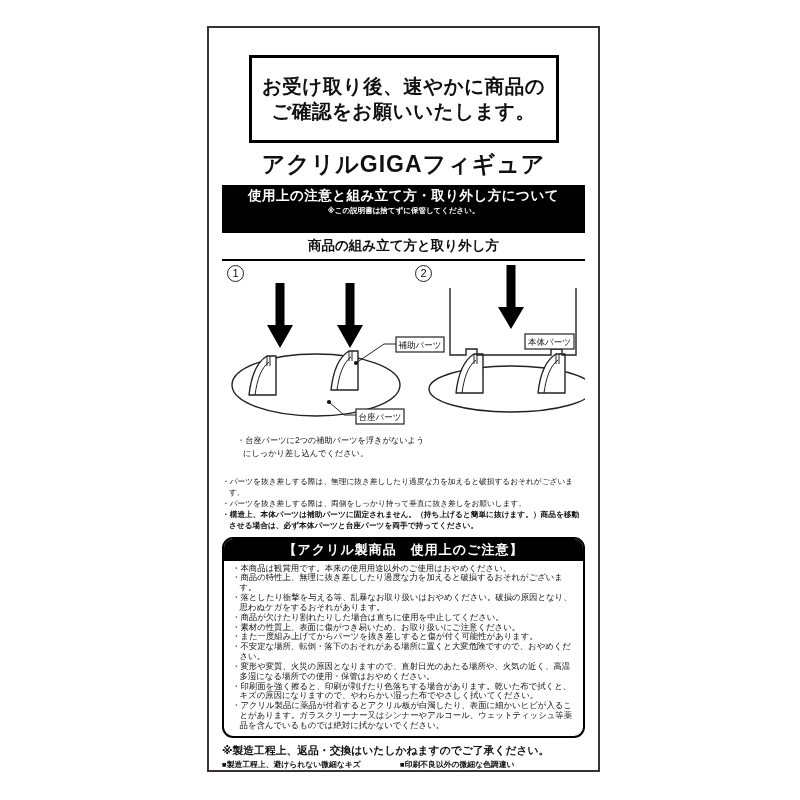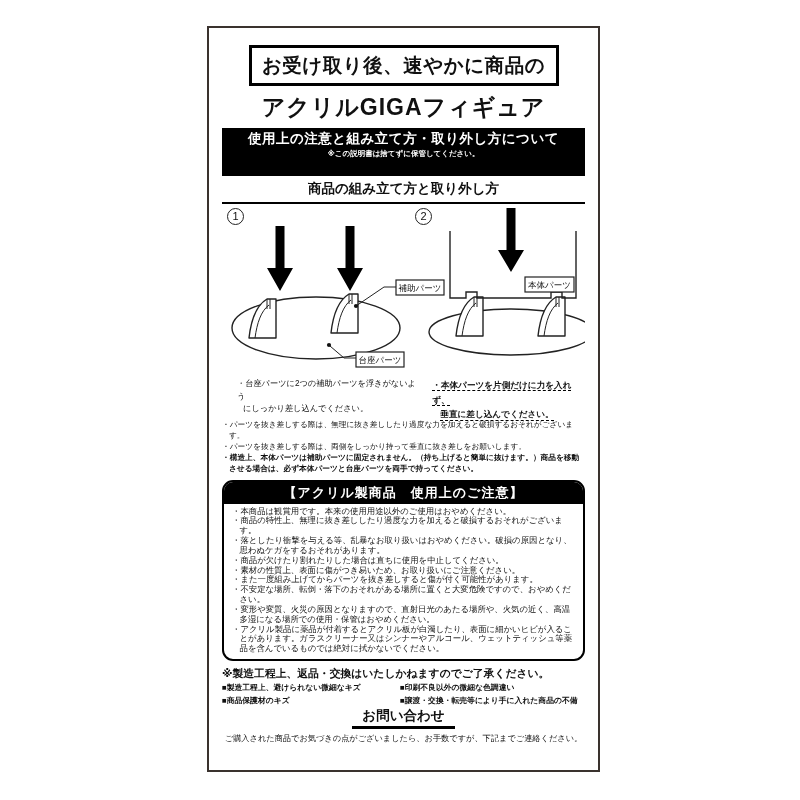--- a/index.html
+++ b/index.html
@@ -3,22 +3,22 @@
 <meta charset="utf-8">
 <style>
   html,body { margin:0; padding:0; background:#ffffff; }
   body { width:800px; height:800px; position:relative;
          font-family:"Liberation Sans","DejaVu Sans",sans-serif; color:#101010; }
   * { box-sizing:border-box; }
 
   .page { position:absolute; left:207px; top:26px; width:393px; height:746px;
           background:#fff; border:2px solid #3a322e; padding:16px 13px 0; overflow:hidden; }
 
-  .header-box { border:3px solid #000; width:310px; margin:1px auto 0; text-align:center;
-                font-weight:bold; font-size:19.5px; line-height:1.28; padding:5px 2px; letter-spacing:.5px; }
+  .header-box { border:3px solid #000; width:310px; margin:11px auto 0; text-align:center;
+                font-weight:bold; font-size:19.5px; line-height:1.28; padding:16px 2px; letter-spacing:.5px; }
 
   .product-title { text-align:center; font-weight:bold; font-size:23px; letter-spacing:1px; margin-top:6px; }
 
   .usage-bar { background:#000; color:#fff; text-align:center; margin-top:5px; padding:2px 0 17px; }
   .usage-bar .t { font-size:13.5px; font-weight:bold; letter-spacing:.5px; }
   .usage-bar .s { font-size:7.5px; font-weight:bold; margin-top:1px; }
 
   .assembly-title { text-align:center; font-weight:bold; font-size:13.5px; padding:4px 0 4px;
                     border-bottom:2px solid #000; }
 
@@ -56,20 +56,21 @@
 
   svg text { font-family:"Liberation Sans","DejaVu Sans",sans-serif; fill:#111; }
 </style>
 </head>
 <body>
 
 <div class="page">
 
   <div class="header-box">
     <div>お受け取り後、速やかに商品の</div>
+    <div>ご確認をお願いいたします。</div>
   </div>
 
   <div class="product-title">アクリルGIGAフィギュア</div>
 
   <div class="usage-bar">
     <div class="t">使用上の注意と組み立て方・取り外し方について</div>
     <div class="s">※この説明書は捨てずに保管してください。</div>
   </div>
 
   <div class="assembly-title">商品の組み立て方と取り外し方</div>
@@ -111,43 +112,40 @@
       <rect x="303" y="71" width="49" height="15" fill="#fff" stroke="#222" stroke-width="1.2"></rect>
       <text x="327.5" y="82" font-size="8.5" text-anchor="middle">本体パーツ</text>
     </svg>
   </div>
 
   <div class="captions">
     <div class="cap1">
       <div>・台座パーツに2つの補助パーツを浮きがないよう</div>
       <div class="ind">にしっかり差し込んでください。</div>
     </div>
-    <div class="cap2">
-      <div><span>・本体パーツを片側だけに力を入れず、</span></div>
-      <div class="ind"><span>垂直に差し込んでください。</span></div>
-    </div>
   </div>
 
   <div class="notes">
     <div class="hang">・パーツを抜き差しする際は、無理に抜き差ししたり過度な力を加えると破損するおそれがございます。</div>
     <div class="hang">・パーツを抜き差しする際は、両側をしっかり持って垂直に抜き差しをお願いします。</div>
     <div class="hang b">・構造上、本体パーツは補助パーツに固定されません。（持ち上げると簡単に抜けます。）商品を移動させる場合は、必ず本体パーツと台座パーツを両手で持ってください。</div>
   </div>
 
   <div class="caution-box">
     <div class="caution-title">【アクリル製商品　使用上のご注意】</div>
     <div class="caution-body">
       <div class="hang">・本商品は観賞用です。本来の使用用途以外のご使用はおやめください。</div>
       <div class="hang">・商品の特性上、無理に抜き差ししたり過度な力を加えると破損するおそれがございます。</div>
       <div class="hang">・落としたり衝撃を与える等、乱暴なお取り扱いはおやめください。破損の原因となり、思わぬケガをするおそれがあります。</div>
       <div class="hang">・商品が欠けたり割れたりした場合は直ちに使用を中止してください。</div>
       <div class="hang">・素材の性質上、表面に傷がつき易いため、お取り扱いにご注意ください。</div>
       <div class="hang">・また一度組み上げてからパーツを抜き差しすると傷が付く可能性があります。</div>
       <div class="hang">・不安定な場所、転倒・落下のおそれがある場所に置くと大変危険ですので、おやめください。</div>
       <div class="hang">・変形や変質、火災の原因となりますので、直射日光のあたる場所や、火気の近く、高温多湿になる場所での使用・保管はおやめください。</div>
+      <div class="hang">・印刷面を強く擦ると、印刷が剥げたり色落ちする場合があります。乾いた布で拭くと、キズの原因になりますので、やわらかい湿った布でやさしく拭いてください。</div>
       <div class="hang">・アクリル製品に薬品が付着するとアクリル板が白濁したり、表面に細かいヒビが入ることがあります。ガラスクリーナー又はシンナーやアルコール、ウェットティッシュ等薬品を含んでいるものでは絶対に拭かないでください。</div>
     </div>
   </div>
 
   <div class="returns">
     <div class="returns-heading">※製造工程上、返品・交換はいたしかねますのでご了承ください。</div>
     <div class="returns-grid">
       <div>■製造工程上、避けられない微細なキズ</div>
       <div>■印刷不良以外の微細な色調違い</div>
       <div>■商品保護材のキズ</div>

